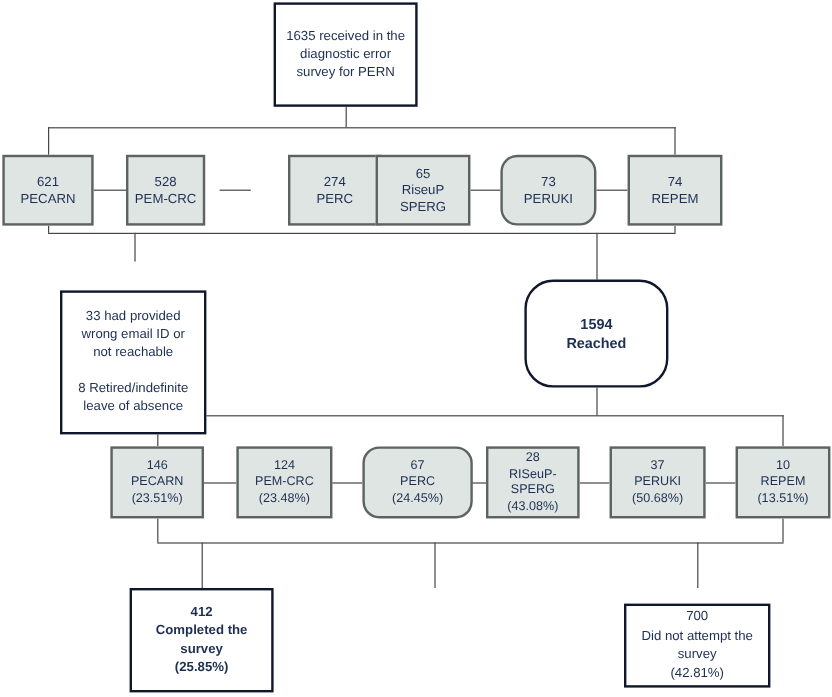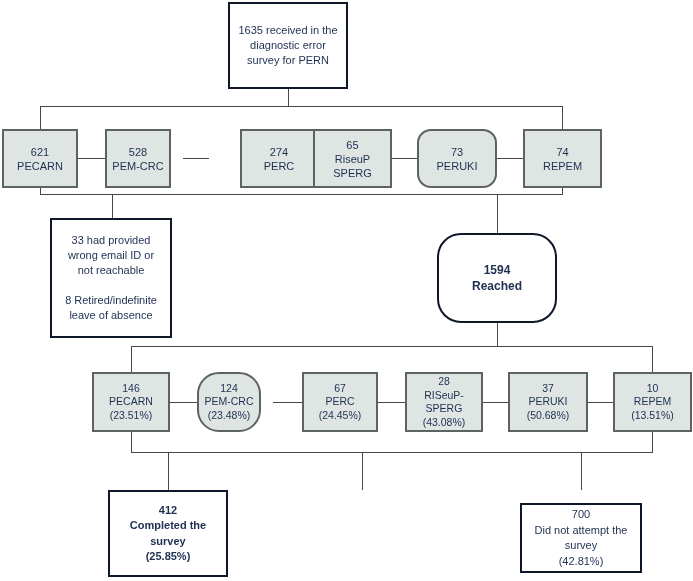--- a/index.html
+++ b/index.html
@@ -20,21 +20,21 @@
     justify-content: center;
     text-align: center;
     white-space: pre-line;
     color: #1e2f52;
   }
   .gray  { background: #dfe5e3; border: 2px solid #5d6360; }
   .white { background: #ffffff; border: 2px solid #0f172a; }
   .bold  { font-weight: bold; }
   .f-top   { font-size: 11px;   line-height: 15px; }
   .f-r2    { font-size: 11px;   line-height: 14px; }
-  .f-note  { font-size: 11px;   line-height: 15px; }
+  .f-note  { font-size: 11px;   line-height: 15px; margin-top: 24px; }
   .f-reach { font-size: 12px;   line-height: 16px; border-radius: 24px; }
   .f-r3    { font-size: 10.5px; line-height: 13.5px; }
   .f-bot   { font-size: 11px;   line-height: 15.5px; }
   .h { position: absolute; height: 1px; background: #474747; }
   .v { position: absolute; width: 1px;  background: #474747; }
 </style>
 </head>
 <body>
 
 <div class="canvas">
@@ -94,24 +94,24 @@
 
 8 Retired/indefinite
 leave of absence</div>
 
   <div class="box white bold f-reach" style="left:437px; top:233px; width:120px; height:90px;">1594
 Reached</div>
 
   <div class="box gray f-r3" style="left:92px;  top:372px; width:78px; height:60px;">146
 PECARN
 (23.51%)</div>
-  <div class="box gray f-r3" style="left:197px; top:372px; width:64px; height:60px;border-radius:22px;">124
+  <div class="box gray f-r3" style="left:197px; top:372px; width:80px; height:60px;">124
 PEM-CRC
 (23.48%)</div>
-  <div class="box gray f-r3" style="left:302px; top:372px; width:76px; height:60px;">67
+  <div class="box gray f-r3" style="left:302px; top:372px; width:92px; height:60px;border-radius:14px;">67
 PERC
 (24.45%)</div>
   <div class="box gray f-r3" style="left:405px; top:372px; width:78px; height:60px;">28
 RISeuP-
 SPERG
 (43.08%)</div>
   <div class="box gray f-r3" style="left:508px; top:372px; width:80px; height:60px;">37
 PERUKI
 (50.68%)</div>
   <div class="box gray f-r3" style="left:613px; top:372px; width:79px; height:60px;">10

